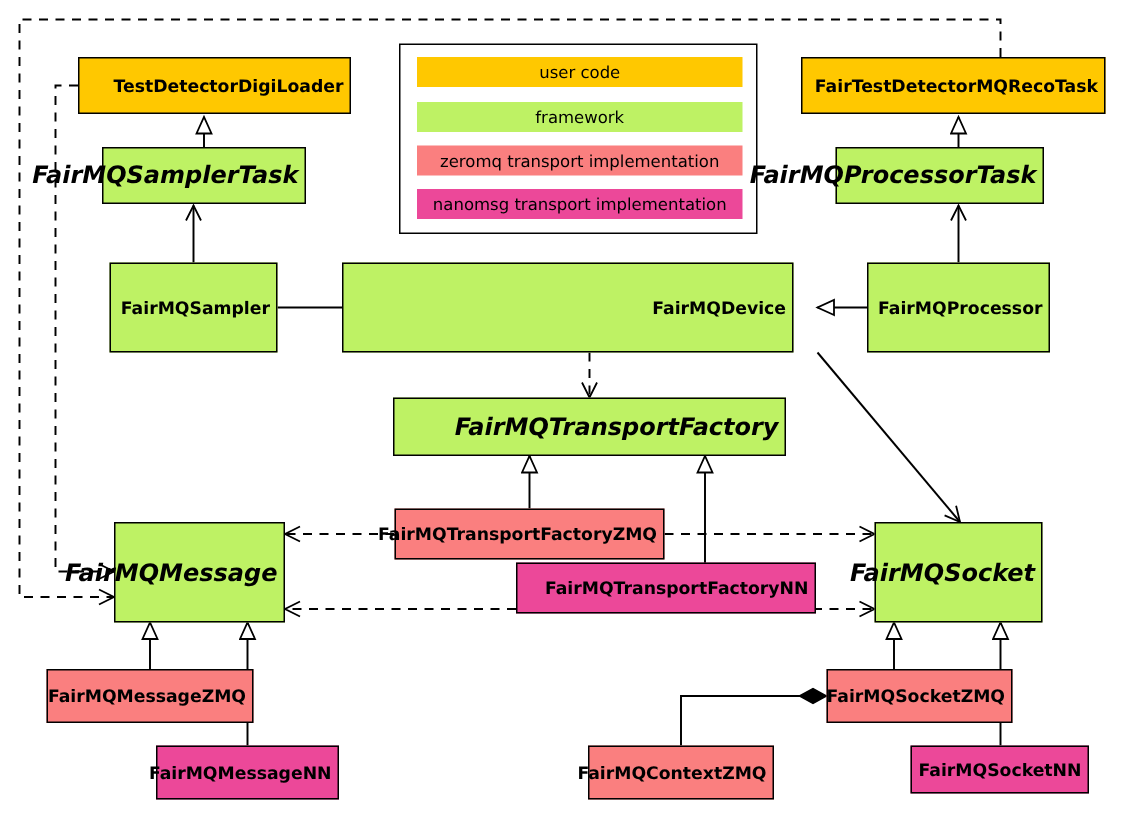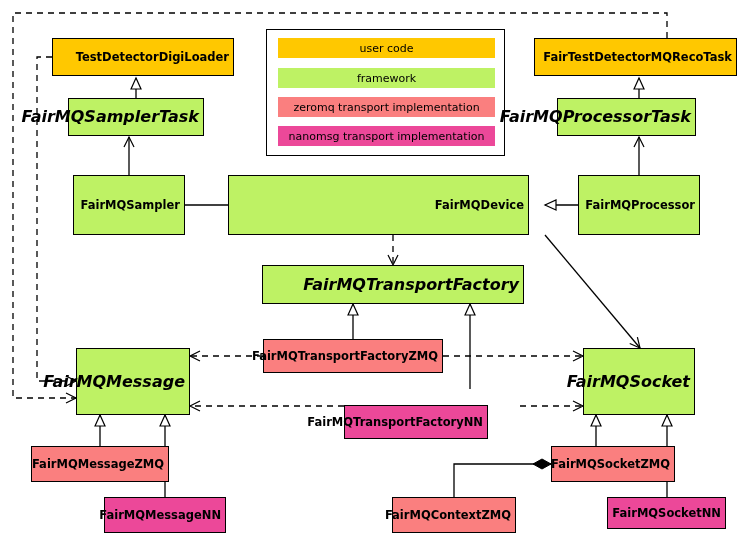--- a/index.html
+++ b/index.html
@@ -122,21 +122,21 @@
   </div>
 
   <div class="node fw abs" style="left:262px;top:265px;width:262px;height:39px">
     <span>FairMQTransportFactory</span>
   </div>
 
   <div class="node zmq bold" style="left:263px;top:339px;width:180px;height:34px">
     <span>FairMQTransportFactoryZMQ</span>
   </div>
 
-  <div class="node nn bold" style="left:344px;top:405px;width:144px;height:34px">
+  <div class="node nn bold" style="left:344px;top:375px;width:200px;height:34px">
     <span>FairMQTransportFactoryNN</span>
   </div>
 
   <div class="node fw abs" style="left:76px;top:348px;width:114px;height:67px">
     <span>FairMQMessage</span>
   </div>
 
   <div class="node fw abs" style="left:583px;top:348px;width:112px;height:67px">
     <span>FairMQSocket</span>
   </div>

